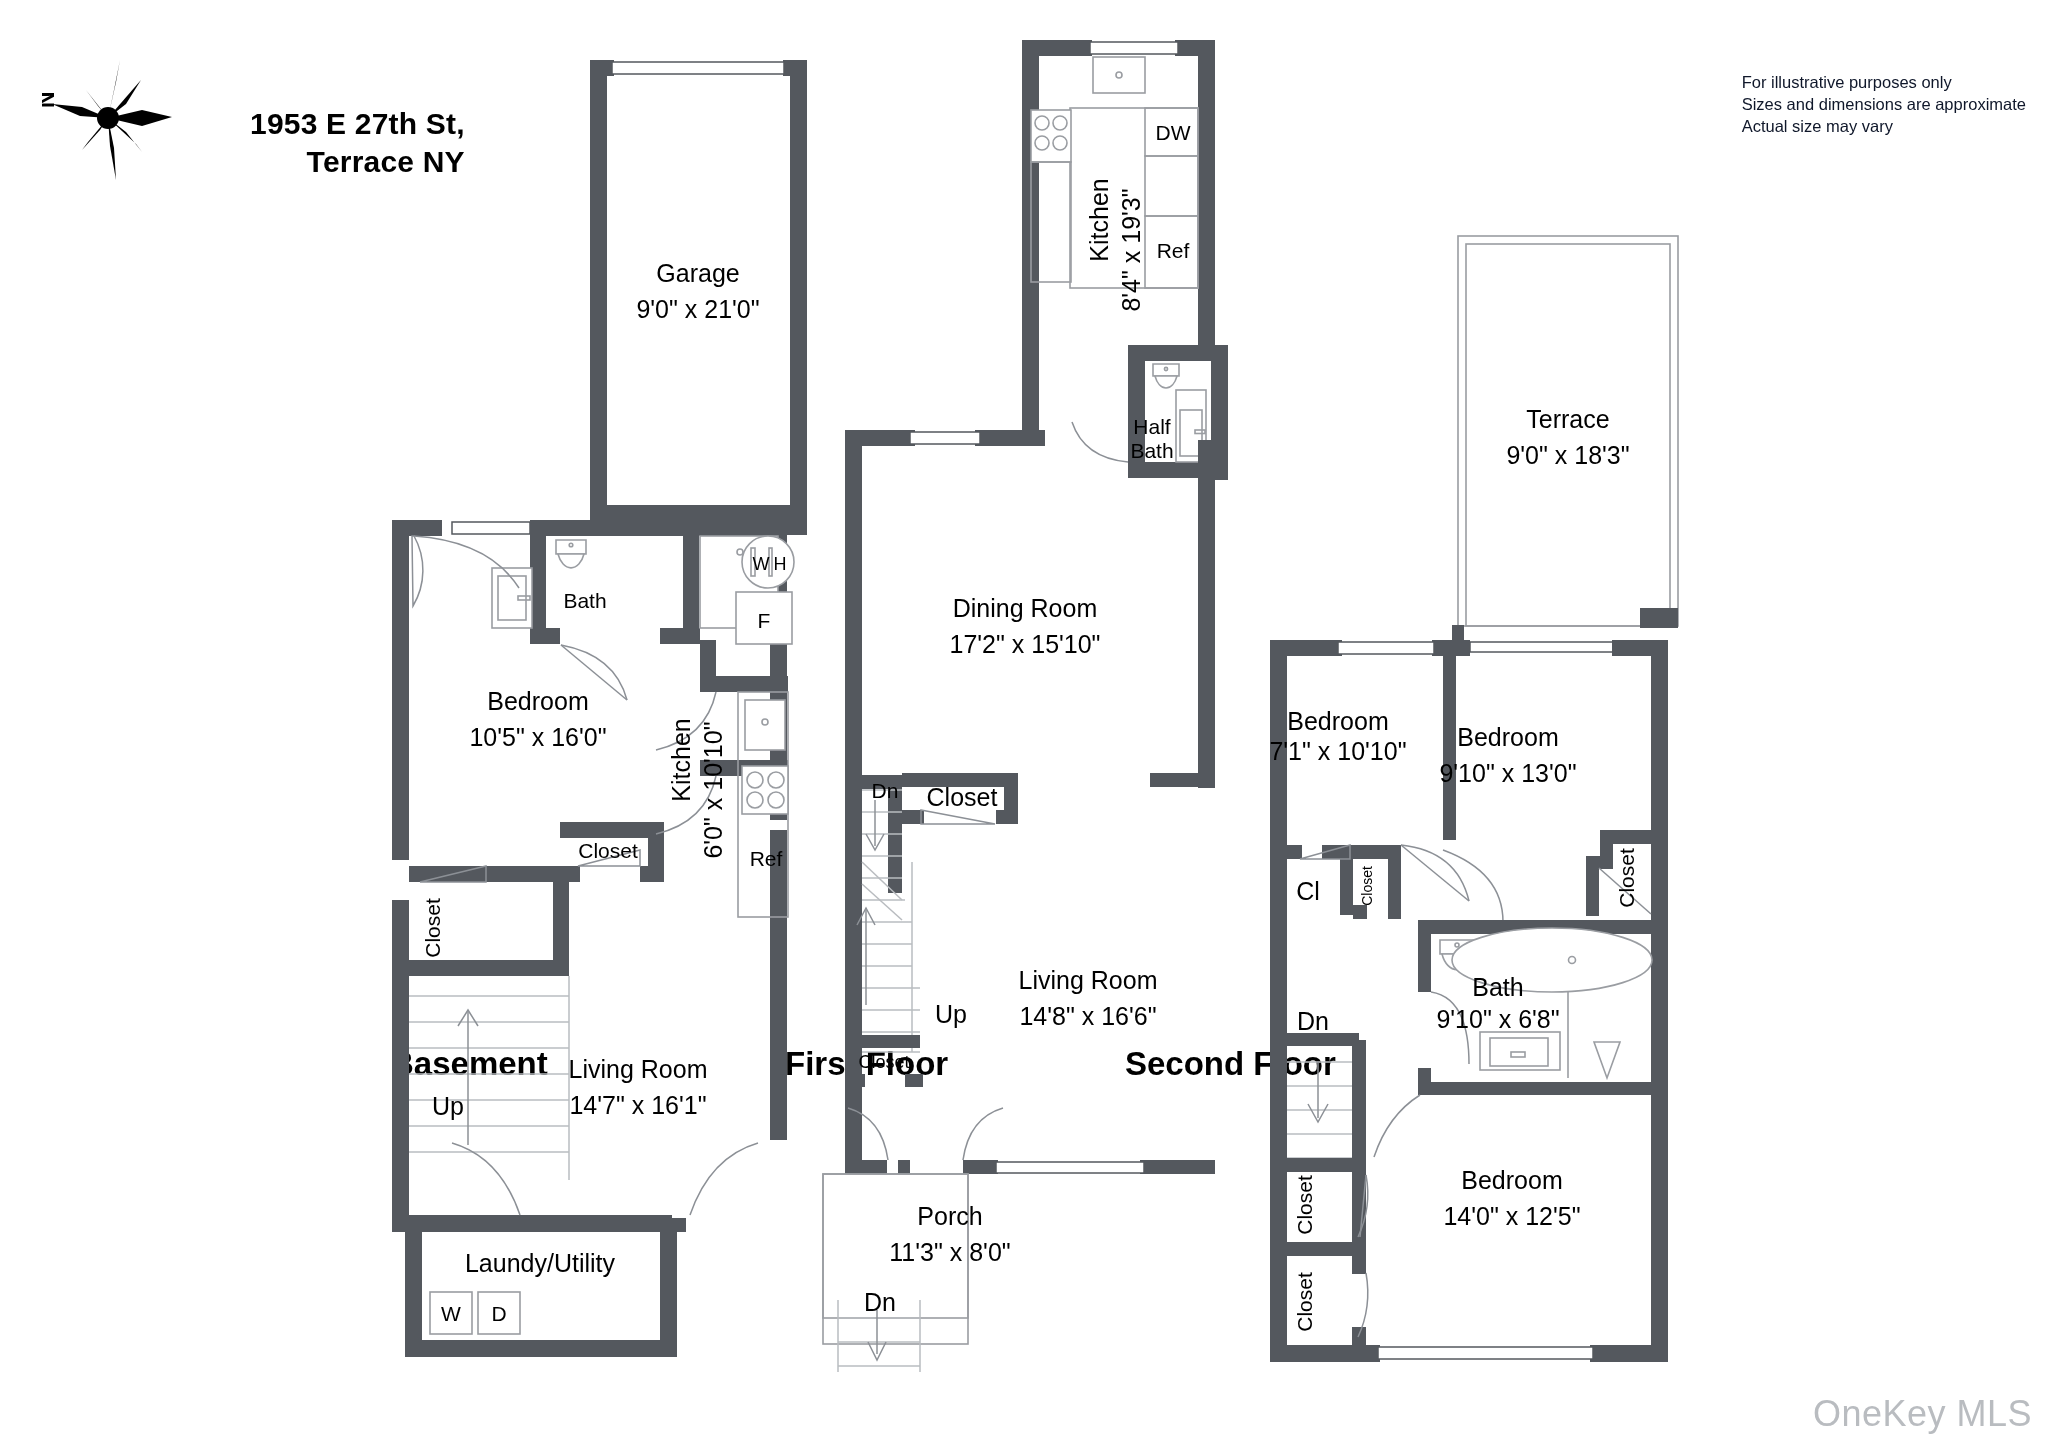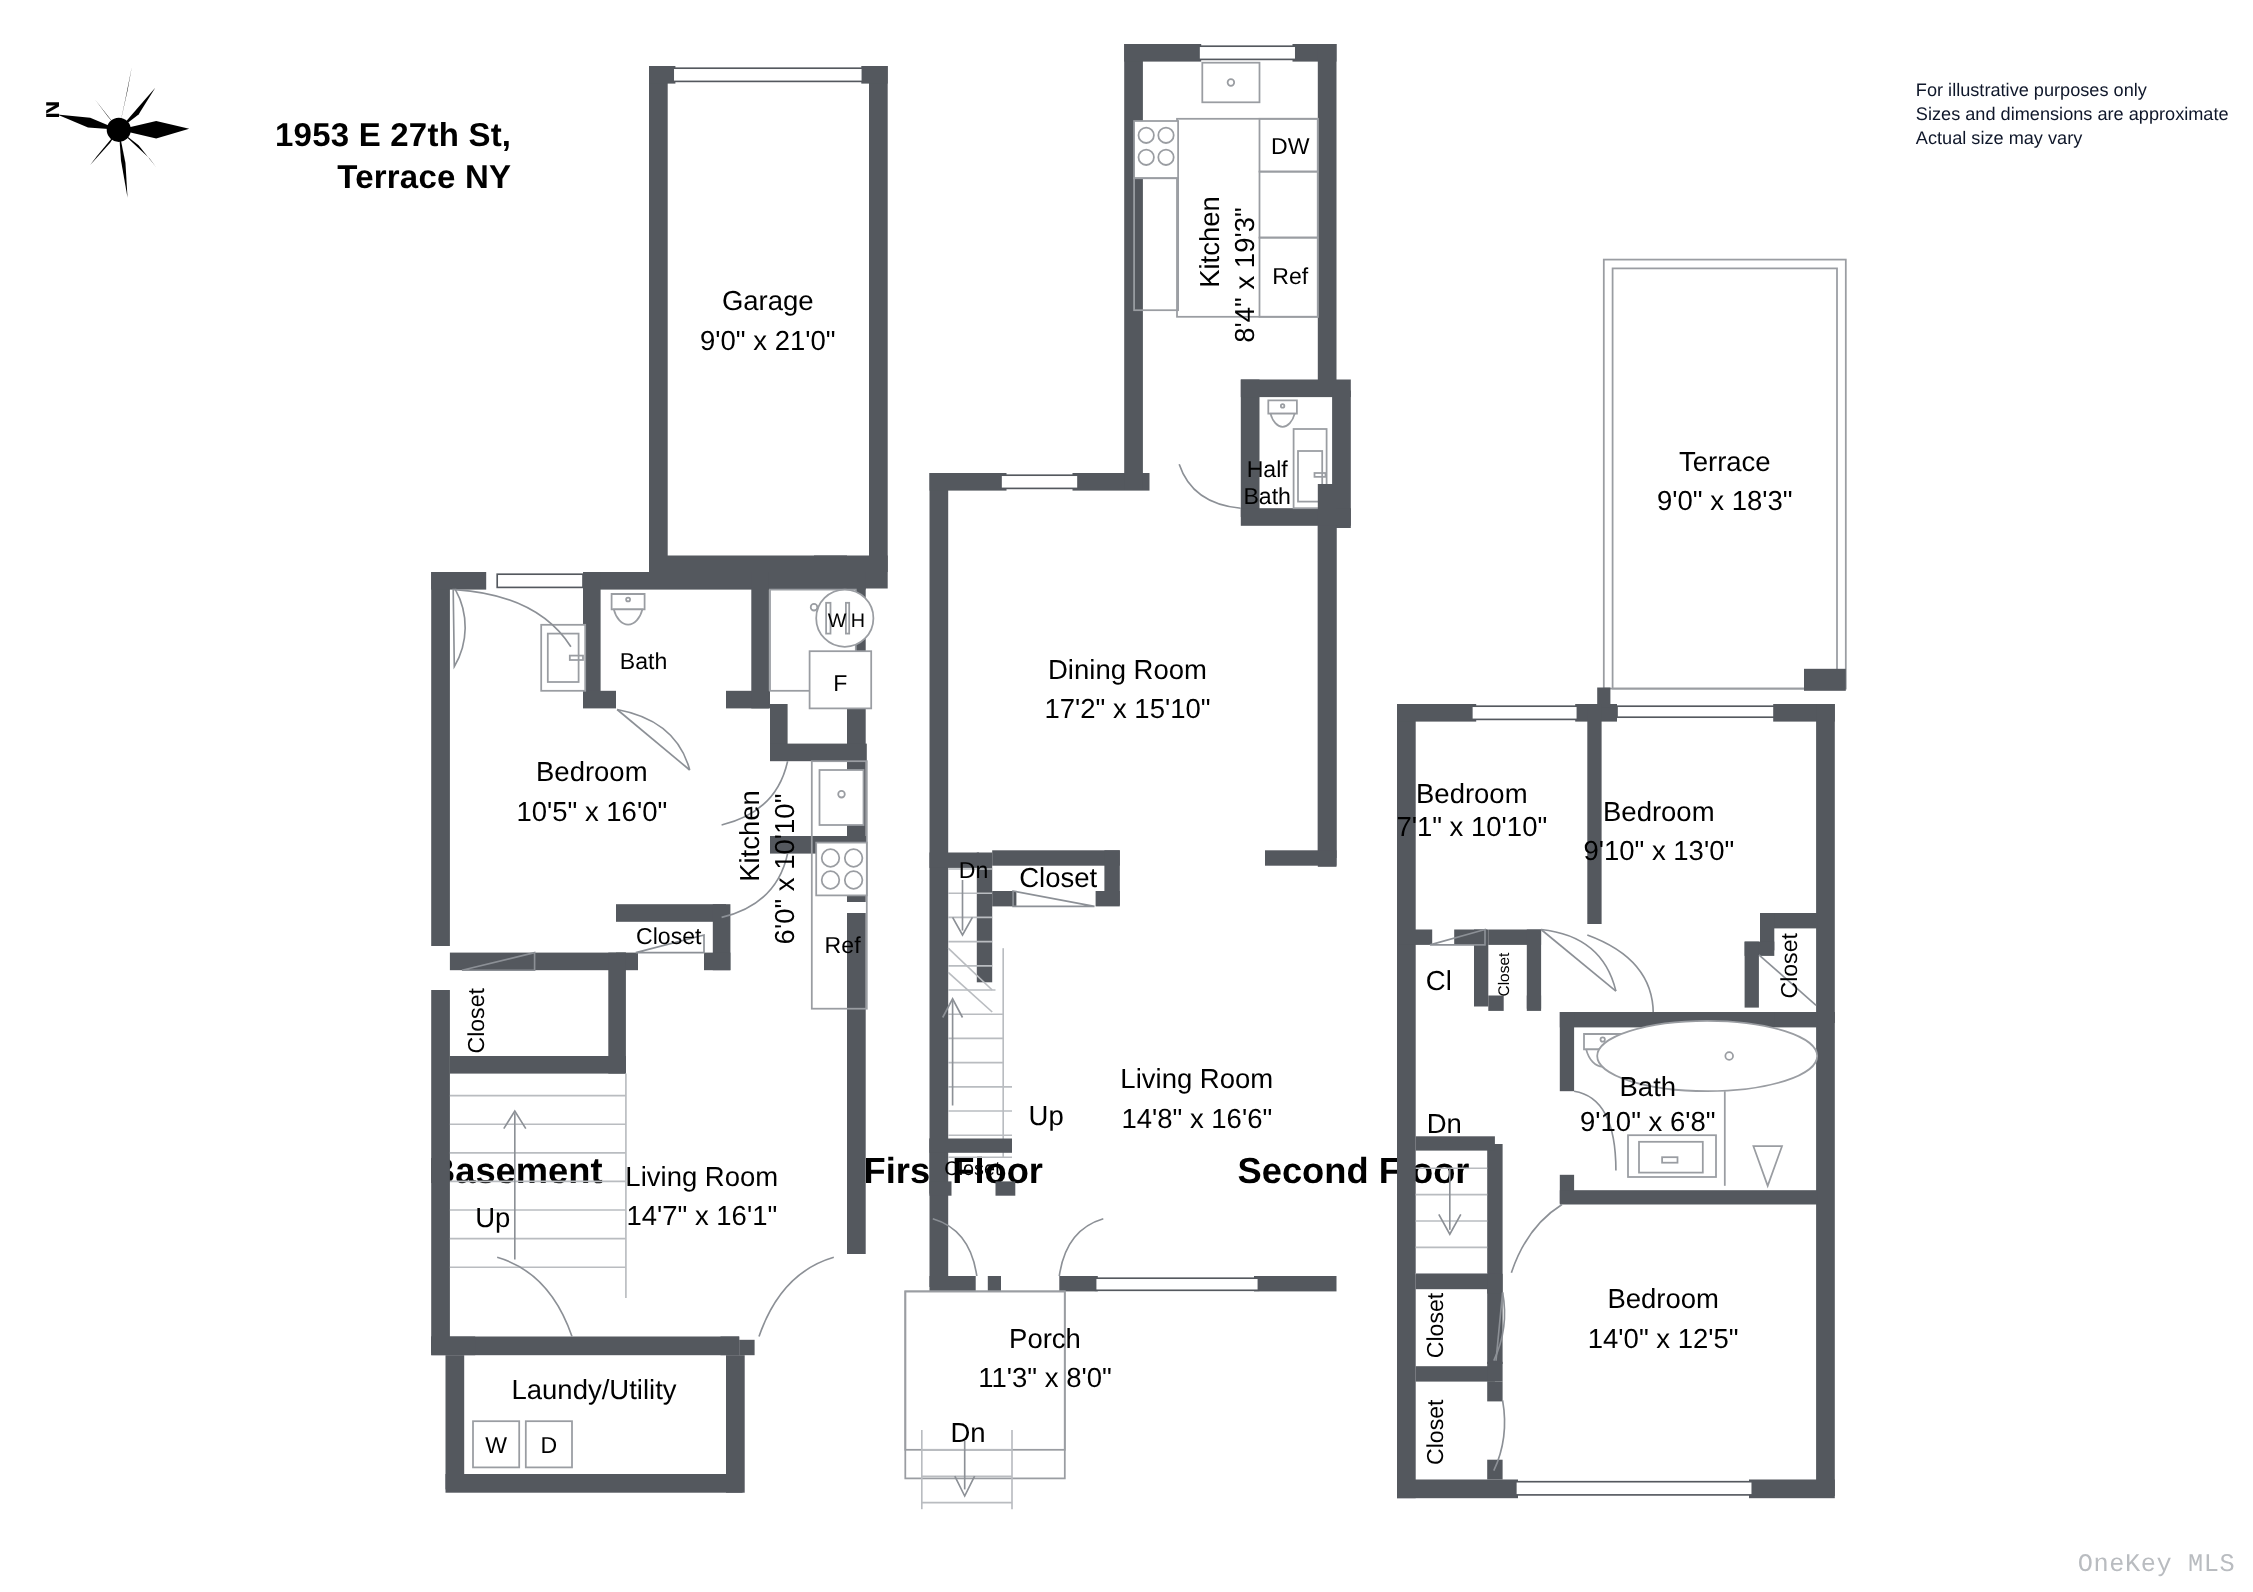--- a/index.html
+++ b/index.html
@@ -7,21 +7,21 @@
   body{
     width:2048px;height:1447px;position:relative;overflow:hidden;
     font-family:"Liberation Sans","DejaVu Sans",sans-serif;
     color:#000;
   }
   .abs{position:absolute;}
   
   #title{left:250px;top:105px;font-size:30px;font-weight:bold;line-height:1.28;letter-spacing:.2px;text-align:right;}
   #disclaimer{right:22px;top:28px;font-size:16.5px;line-height:1.33;text-align:left;color:#0f172a;margin-top:44px;}
   #compass{left:42px;top:60px;width:150px;height:120px;}
-  #watermark{right:16px;bottom:12px;font-size:23px;color:#b9bcc0;letter-spacing:.5px;font-family:Liberation Mono, monospace;}
+  #watermark{right:16px;bottom:12px;font-size:36px;color:#b9bcc0;letter-spacing:.5px;}
   
   .floor-caption{font-size:33px;font-weight:bold;}
   #cap-basement{left:390px;top:1045px;width:300px;}
   #cap-first{left:785px;top:1045px;width:300px;}
   #cap-second{left:1125px;top:1045px;width:300px;}
   
   svg.plan{position:absolute;left:0;top:0;width:2048px;height:1447px;}
   .w{fill:#54585e;}                 
   .th{fill:none;stroke:#9a9da2;stroke-width:1.6;}   
   .th2{fill:#fff;stroke:#9a9da2;stroke-width:1.6;}

